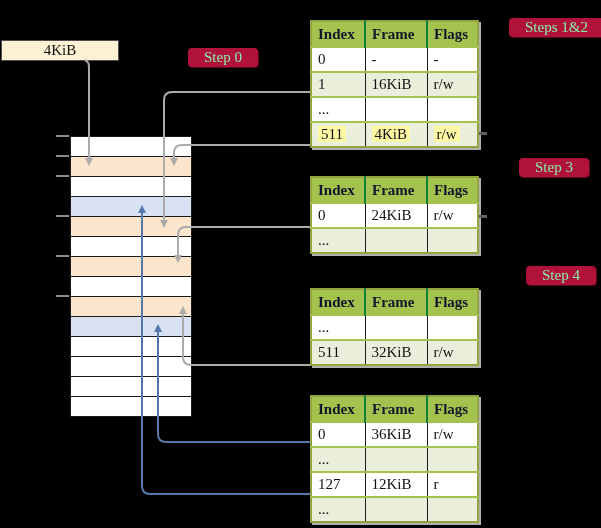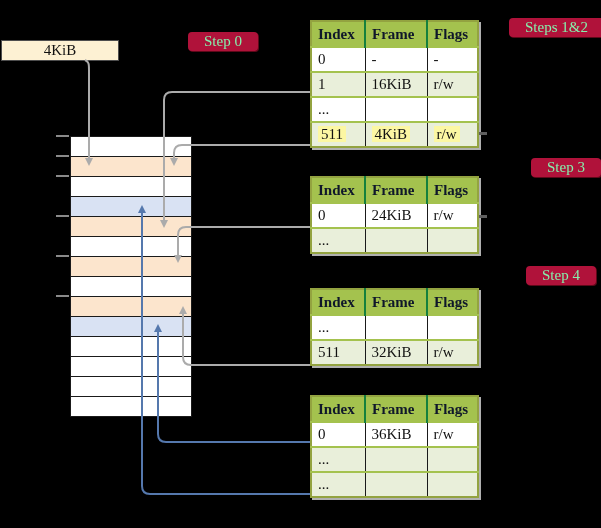--- a/index.html
+++ b/index.html
@@ -14,23 +14,23 @@
 
   
   .free-box{position:absolute;left:1px;top:40px;width:116px;height:19px;
     background:var(--free-box-cream);border:1px solid #4d4d4d;color:#111;
     font-size:15px;text-align:center;line-height:19px;}
 
   
   .badge{position:absolute;background:var(--badge-red);color:#86efac;font-size:15px;
     line-height:17px;padding:1px 16px;border-radius:4px;white-space:nowrap;
     box-shadow:1px 1px 0 var(--badge-red-dark);font-family:Liberation Serif, serif;}
-  .badge.b0{left:188px;top:32px;}
+  .badge.b0{left:188px;top:48px;}
   .badge.b12{left:509px;top:18px;}
-  .badge.b3{left:519px;top:158px;margin-left:12px;}
+  .badge.b3{left:519px;top:158px;}
   .badge.b4{left:526px;top:266px;}
 
   
   .memcol{position:absolute;left:70px;top:136px;width:120px;height:279px;
     display:flex;flex-direction:column;border:1px solid var(--grid-dark);background:#fff;}
   .mrow{flex:1;border-bottom:1px solid var(--grid-dark);background:#fff;}
   .mrow:last-child{border-bottom:none;}
   .mrow[data-color="peach"]{background:var(--memory-peach);}
   .mrow[data-color="blue"]{background:var(--memory-blue);}
   .tick{position:absolute;left:56px;width:13px;height:2px;background:#8a8a8a;}
@@ -202,20 +202,25 @@
       <tr>
         <td><span>0</span></td>
         <td><span>36KiB</span></td>
         <td><span>r/w</span></td>
       </tr>
       <tr class="shade">
         <td><span>...</span></td>
         <td><span></span></td>
         <td><span></span></td>
       </tr>
+      <tr>
+        <td><span>127</span></td>
+        <td><span>12KiB</span></td>
+        <td><span>r</span></td>
+      </tr>
       <tr class="shade">
         <td><span>...</span></td>
         <td><span></span></td>
         <td><span></span></td>
       </tr>
     </tbody>
   </table>
 
   <svg class="overlay" width="601" height="528" viewBox="0 0 601 528">
 

